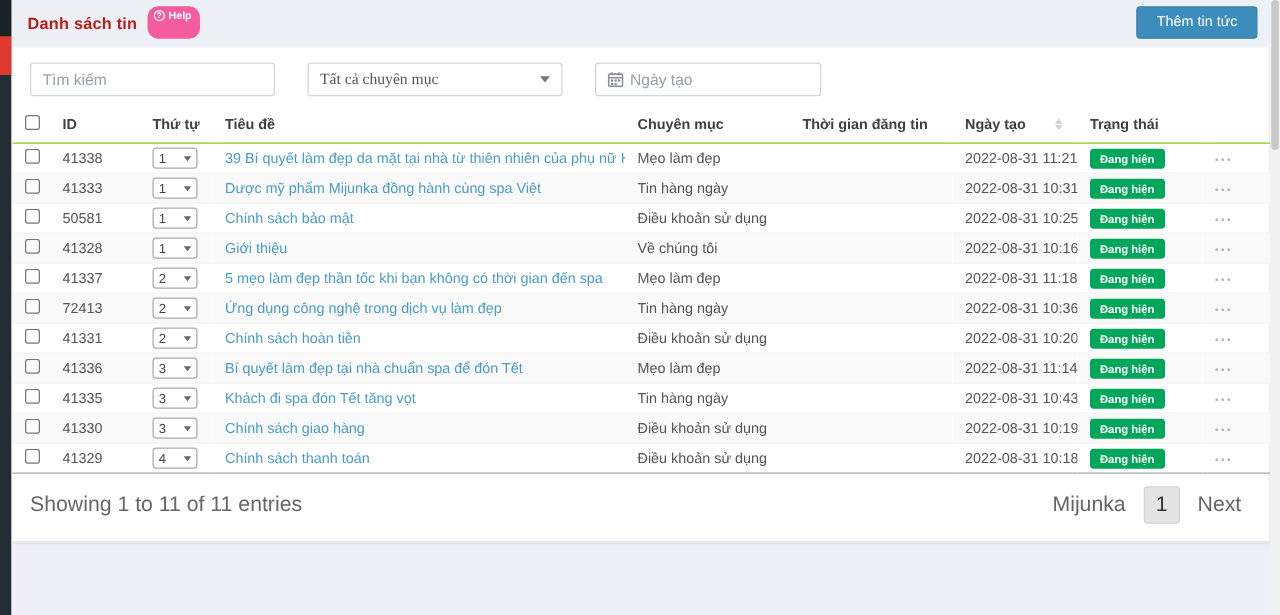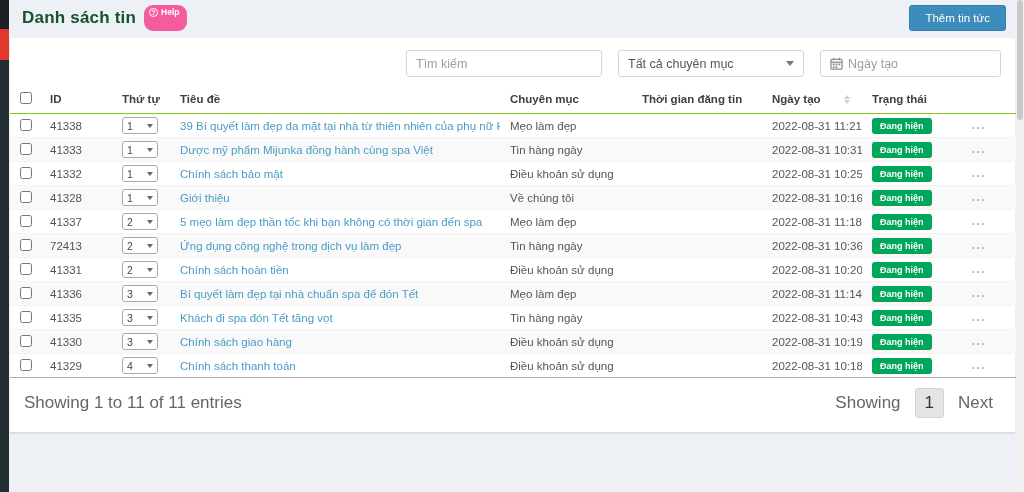--- a/index.html
+++ b/index.html
@@ -13,48 +13,48 @@
   .sidebar-sliver .logo-seg { height:29px; background:#1a2226; }
   .sidebar-sliver .red-seg { height:31px; background:#e0382d; }
   
   .scrollbar-track { position:absolute; right:0; top:0; width:8px; height:492px; background:#f1f1f1; z-index:5; }
   .scrollbar-thumb { position:absolute; top:0; left:1px; width:6px; height:120px; background:#c9c9c9; border-radius:3px; }
 
   .content { position:absolute; left:9px; top:0; right:8px; }
 
   
   .page-header { height:36px; display:flex; align-items:center; padding:0 10px 0 13px; }
-  .page-title { font-size:17px; font-weight:600; color:#14532d; letter-spacing:.2px; }
+  .page-title { font-size:13px; font-weight:600; color:#b91c1c; letter-spacing:.2px; }
   .help-badge {
     margin-left:8px; background:#f55c9f; color:#fff; font-size:8.5px; font-weight:bold;
     padding:2px 7px 14px 5px; border-radius:9px; display:inline-flex; align-items:center; gap:3px;
     cursor:pointer;
   }
   .help-badge .q-icon {
     width:9px; height:9px; border:1px solid #fff; border-radius:50%;
     display:inline-flex; align-items:center; justify-content:center; font-size:6.5px; font-weight:bold;
   }
   .add-btn {
     margin-left:auto; background:#3c8dbc; color:#fff; border:1px solid #367fa9; border-radius:3px;
     font-size:11.5px; padding:6px 15px; cursor:pointer; font-family:inherit;
   }
 
   
   .card { background:#fff; margin:2px 1px 0 1px; border-bottom:1px solid #d8dce1; box-shadow:0 1px 1px rgba(0,0,0,.06); }
 
   
-  .filters { display:flex; justify-content:flex-end; gap:16px; padding:12px 14px 10px 14px; }
+  .filters { display:flex; justify-content:flex-start; gap:26px; padding:12px 14px 10px 14px; }
   .search-input {
     width:196px; height:27px; border:1px solid #d2d6de; border-radius:3px; padding:0 9px;
     font-size:12.5px; color:#555; font-family:inherit; outline:none;
   }
   .search-input::placeholder { color:#9aa0a6; }
   .fake-select {
-    width:186px; height:27px; border:1px solid #d2d6de; border-radius:3px; background:#fff;
-    display:flex; align-items:center; padding:0 9px; font-size:12.5px; color:#555; cursor:pointer;
+    width:204px; height:27px; border:1px solid #d2d6de; border-radius:3px; background:#fff;
+    display:flex; align-items:center; padding:0 9px; font-size:12.5px; color:#555; cursor:pointer;font-family:Liberation Serif, serif;
   }
   .fake-select .chev { margin-left:auto; width:0; height:0; border-left:4px solid transparent; border-right:4px solid transparent; border-top:5px solid #777; }
   .date-input {
     width:181px; height:27px; border:1px solid #d2d6de; border-radius:3px; background:#fff;
     display:flex; align-items:center; gap:5px; padding:0 9px; font-size:12.5px; color:#9aa0a6; cursor:text;
   }
 
   
   table { width:100%; border-collapse:collapse; table-layout:fixed; font-size:11.5px; }
   col.c-cb{width:30px} col.c-id{width:72px} col.c-ord{width:58px} col.c-title{width:330px}
@@ -201,21 +201,21 @@
     </td>
     <td><a class="row-link">Dược mỹ phẩm Mijunka đồng hành cùng spa Việt</a></td>
     <td>Tin hàng ngày</td>
     <td></td>
     <td>2022-08-31 10:31:29</td>
     <td><span class="badge-green">Đang hiện</span></td>
     <td><span class="dots">•••</span></td>
   </tr>
           <tr>
     <td><input type="checkbox" style=""></td>
-    <td>41332</td>
+    <td>50581</td>
     <td>
       <span class="mini-select">
         <span>1</span>
         <span class="chev"></span>
       </span>
     </td>
     <td><a class="row-link">Chính sách bảo mật</a></td>
     <td>Điều khoản sử dụng</td>
     <td></td>
     <td>2022-08-31 10:25:24</td>
@@ -349,20 +349,20 @@
     <td>2022-08-31 10:18:19</td>
     <td><span class="badge-green">Đang hiện</span></td>
     <td><span class="dots">•••</span></td>
   </tr>
         </tbody>
     </table>
 
     <div class="table-footer">
       <span>Showing 1 to 11 of 11 entries</span>
       <div class="pagination">
-        <span class="page-btn">Showing</span>
+        <span class="page-btn">Mijunka</span>
         <span class="page-num">1</span>
         <span class="page-btn">Next</span>
       </div>
     </div>
 
   </div>
 </div>
 
 </body></html>

